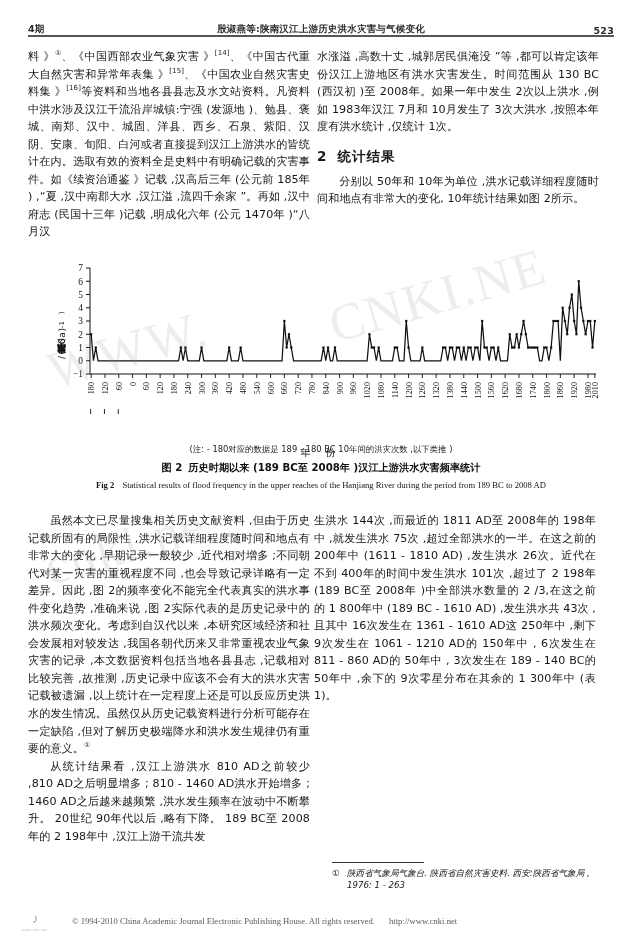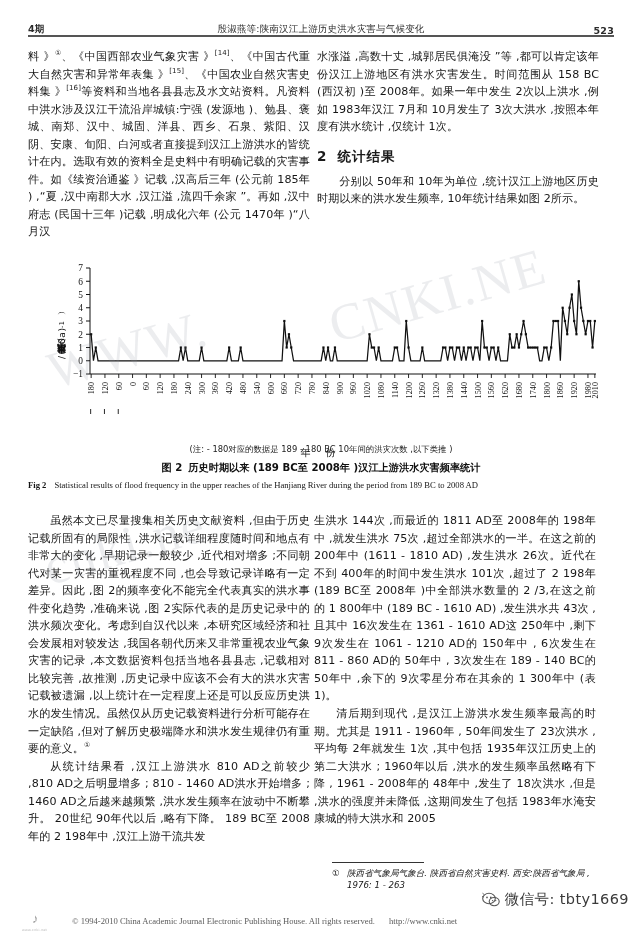--- a/index.html
+++ b/index.html
@@ -35,21 +35,21 @@
     align-items: flex-end;
     justify-content: space-between;
     font-size: 9.5px;
     font-weight: bold;
     color: #2b2b2b;
     letter-spacing: 0.2px;
   }
   .runhead .mid {
     flex: 1;
     text-align: center;
-    font-weight: normal;
+    font-weight: bold;
   }
   .runhead .left { width: 60px; }
   .runhead .right { width: 60px; text-align: right; }
 
   .runrule {
     position: absolute;
     left: 28px;
     top: 35px;
     width: 586px;
     height: 1.6px;
@@ -150,21 +150,21 @@
     text-align: center;
     font-size: 10.2px;
     font-weight: bold;
     color: #101010;
   }
   .figtitle-cn .lbl { margin-right: 6px; }
   .figtitle-en {
     position: absolute;
     left: 0; right: 0;
     top: 222px;
-    text-align: left;
+    text-align: center;
     font-size: 8.6px;
     color: #141414;
     font-family: "Liberation Serif", "DejaVu Serif", serif;
   }
   .figtitle-en .lbl { font-weight: bold; margin-right: 8px; }
 
   
   .cols-lower {
     position: absolute;
     left: 28px;
@@ -294,23 +294,23 @@
     <span class="mid">殷淑燕等:陕南汉江上游历史洪水灾害与气候变化</span>
     <span class="right">523</span>
   </div>
   <div class="runrule"></div>
 
   <div class="cols">
     <div class="col">
       <p class="body"><span>料 》</span><sup class="ref">①</sup><span>、《中国西部农业气象灾害 》</span><sup class="ref">[14]</sup><span>、《中国古代重大自然灾害和异常年表集 》</span><sup class="ref">[15]</sup><span>、《中国农业自然灾害史料集 》</span><sup class="ref">[16]</sup><span>等资料和当地各县县志及水文站资料。凡资料中洪水涉及汉江干流沿岸城镇:宁强 (发源地 )、勉县、褒城、南郑、汉中、城固、洋县、西乡、石泉、紫阳、汉阴、安康、旬阳、白河或者直接提到汉江上游洪水的皆统计在内。选取有效的资料全是史料中有明确记载的灾害事件。如《续资治通鉴 》记载 ,汉高后三年 (公元前 185年 ) ,“夏 ,汉中南郡大水 ,汉江溢 ,流四千余家 ”。再如 ,汉中府志 (民国十三年 )记载 ,明成化六年 (公元 1470年 )“八月汉</span></p>
     </div>
     <div class="col">
-      <p class="body">水涨溢 ,高数十丈 ,城郭居民俱淹没 ”等 ,都可以肯定该年份汉江上游地区有洪水灾害发生。时间范围从 158 BC (西汉初 )至 2008年。如果一年中发生 2次以上洪水 ,例如 1983年汉江 7月和 10月发生了 3次大洪水 ,按照本年度有洪水统计 ,仅统计 1次。</p>
+      <p class="body">水涨溢 ,高数十丈 ,城郭居民俱淹没 ”等 ,都可以肯定该年份汉江上游地区有洪水灾害发生。时间范围从 130 BC (西汉初 )至 2008年。如果一年中发生 2次以上洪水 ,例如 1983年汉江 7月和 10月发生了 3次大洪水 ,按照本年度有洪水统计 ,仅统计 1次。</p>
       <h2 class="sec"><span class="num">2</span><span>统计结果</span></h2>
-      <p class="body indent">分别以 50年和 10年为单位 ,统计汉江上游地区历史时期以来的洪水发生频率, 10年统计结果如图 2所示。</p>
+      <p class="body indent">分别以 50年和 10年为单位 ,洪水记载详细程度随时间和地点有非常大的变化, 10年统计结果如图 2所示。</p>
     </div>
   </div>
 
   <div class="figure">
     <div class="chart-wrap">
       <div class="ylabel">洪水发生频率/（次(10a)<sup>-1</sup>）</div>
       <svg class="chart-svg" id="flood-chart" width="586" height="168">
           <line x1="62" y1="10" x2="62" y2="116" stroke="#111" stroke-width="1"></line>
           <line x1="62" y1="116" x2="568" y2="116" stroke="#111" stroke-width="1"></line>
           <line x1="58" y1="116" x2="62" y2="116" stroke="#111" stroke-width="1"></line>
@@ -499,46 +499,31 @@
     <div class="wm wm3">cnki.ne</div>
   </div>
 
   <div class="cols-lower">
     <div class="col">
       <p class="body indent"><span>虽然本文已尽量搜集相关历史文献资料 ,但由于历史记载所固有的局限性 ,洪水记载详细程度随时间和地点有非常大的变化 ,早期记录一般较少 ,近代相对增多 ;不同朝代对某一灾害的重视程度不同 ,也会导致记录详略有一定差异。因此 ,图 2的频率变化不能完全代表真实的洪水事件变化趋势 ,准确来说 ,图 2实际代表的是历史记录中的洪水频次变化。考虑到自汉代以来 ,本研究区域经济和社会发展相对较发达 ,我国各朝代历来又非常重视农业气象灾害的记录 ,本文数据资料包括当地各县县志 ,记载相对比较完善 ,故推测 ,历史记录中应该不会有大的洪水灾害记载被遗漏 ,以上统计在一定程度上还是可以反应历史洪水的发生情况。虽然仅从历史记载资料进行分析可能存在一定缺陷 ,但对了解历史极端降水和洪水发生规律仍有重要的意义。</span><sup class="ref">①</sup></p>
       <p class="body indent">从统计结果看 ,汉江上游洪水 810 AD之前较少 ,810 AD之后明显增多 ; 810 - 1460 AD洪水开始增多 ; 1460 AD之后越来越频繁 ,洪水发生频率在波动中不断攀升。 20世纪 90年代以后 ,略有下降。 189 BC至 2008年的 2 198年中 ,汉江上游干流共发</p>
     </div>
     <div class="col">
       <p class="body">生洪水 144次 ,而最近的 1811 AD至 2008年的 198年中 ,就发生洪水 75次 ,超过全部洪水的一半。在这之前的 200年中 (1611 - 1810 AD) ,发生洪水 26次。近代在不到 400年的时间中发生洪水 101次 ,超过了 2 198年 (189 BC至 2008年 )中全部洪水数量的 2 /3,在这之前的 1 800年中 (189 BC - 1610 AD) ,发生洪水共 43次 ,且其中 16次发生在 1361 - 1610 AD这 250年中 ,剩下 9次发生在 1061 - 1210 AD的 150年中 , 6次发生在 811 - 860 AD的 50年中 , 3次发生在 189 - 140 BC的 50年中 ,余下的 9次零星分布在其余的 1 300年中 (表 1)。</p>
-      <p class="body indent">清后期到现代 ,是汉江上游洪水发生频率最高的时期。尤其是 1911 - 1960年 , 50年间发生了 23次洪水 ,平均每 2年就发生 1次 ,其中包括 1935年汉江历史上的第二大洪水 ; 1960年以后 ,洪水的发生频率虽然略有下降 , 1961 - 2008年的 48年中 ,发生了 18次洪水 ,但是 ,洪水的强度并未降低 ,这期间发生了包括 1983年水淹安康城的特大洪水和 2005</p>
     </div>
   </div>
 
   <div class="footnote">
     <div class="rule"></div>
     <div class="fn-item">
       <span class="fn-mark">①</span>
       <span class="fn-text">陕西省气象局气象台. 陕西省自然灾害史料. 西安:陕西省气象局 , 1976: 1 - 263</span>
     </div>
   </div>
 
-  <div class="wechat">
-    <span class="wxicon">
-      <svg width="19" height="19" viewBox="0 0 19 19">
-        <ellipse cx="8" cy="8.5" rx="6.3" ry="5.2" fill="none" stroke="#555" stroke-width="1.1"></ellipse>
-        <ellipse cx="13.2" cy="11.6" rx="5" ry="4.1" fill="none" stroke="#555" stroke-width="1.1"></ellipse>
-        <circle cx="6" cy="7.4" r="0.85" fill="#555"></circle>
-        <circle cx="9.8" cy="7.4" r="0.85" fill="#555"></circle>
-        <circle cx="11.6" cy="10.6" r="0.7" fill="#555"></circle>
-        <circle cx="14.7" cy="10.6" r="0.7" fill="#555"></circle>
-        <path d="M1.5 3.2 L3.2 4.6 M1 6.6 L3 6.9" stroke="#555" stroke-width="0.9" fill="none"></path>
-      </svg>
-    </span>
-    <span class="wxtext">微信号: tbty1669</span>
-  </div>
 
   <div class="footer">
     <span class="logo">
       <span class="g">♪</span>
       <span class="tiny">www.cnki.net</span>
     </span>
     <span class="copy"><span>© 1994-2010 China Academic Journal Electronic Publishing House. All rights reserved.</span><span class="url">http://www.cnki.net</span></span>
   </div>
 
 </div>

